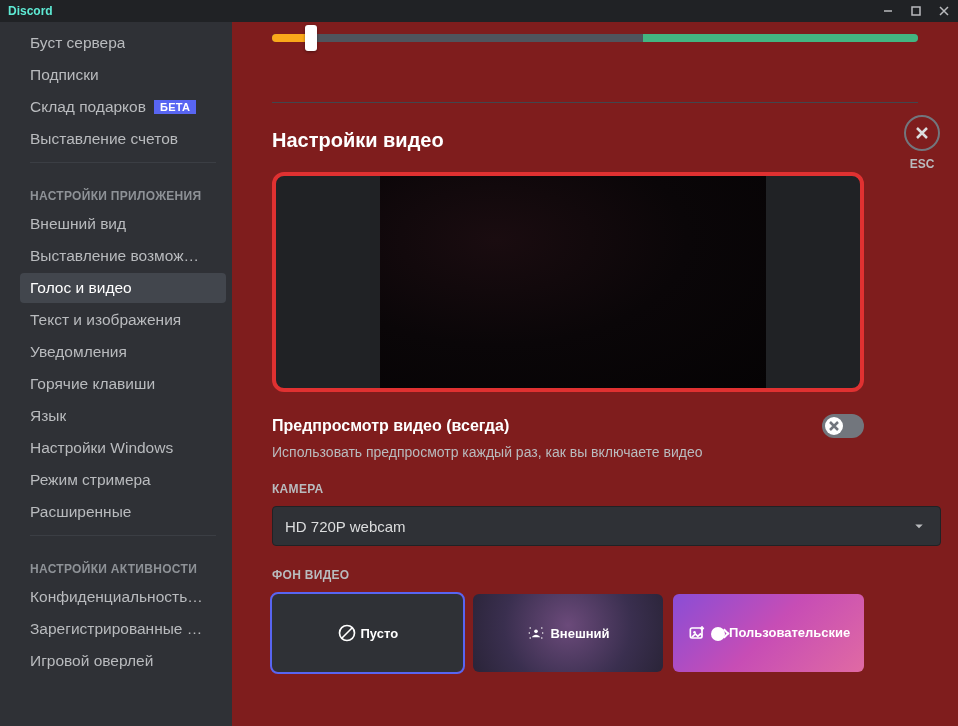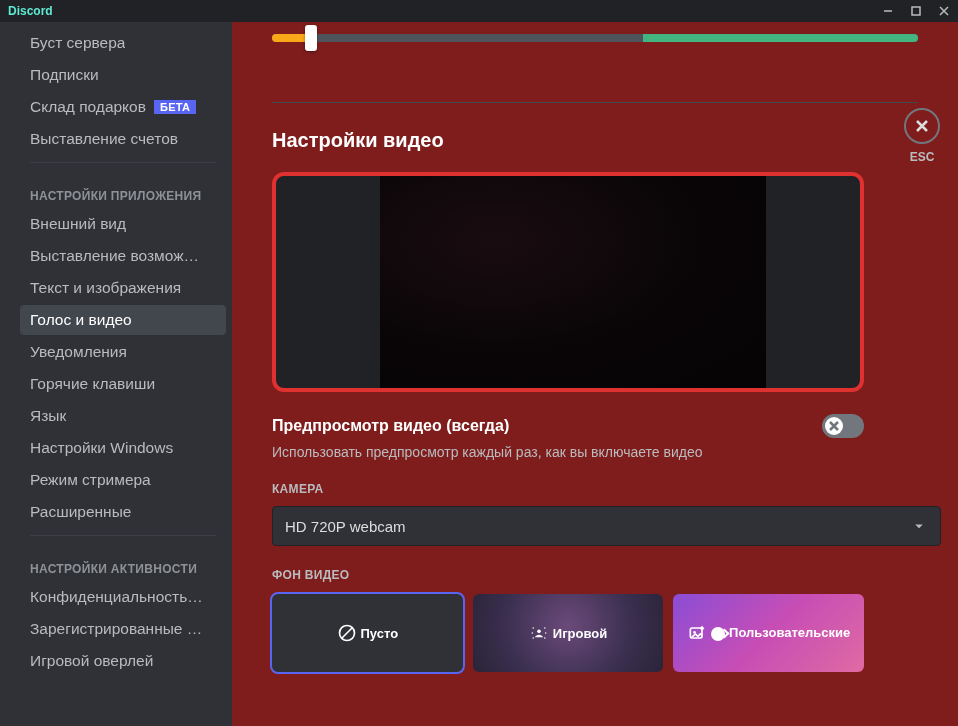--- a/index.html
+++ b/index.html
@@ -80,21 +80,21 @@
     letter-spacing: 0.3px;
   }
   .content {
     flex: 1;
     padding: 0 40px 0 40px;
     position: relative;
     overflow: hidden;
   }
   .close-esc {
     position: absolute;
-    top: 86px;
+    top: 93px;
     right: 18px;
     display: flex;
     flex-direction: column;
     align-items: center;
     color: #b9bbbe;
   }
   .close-circle {
     width: 36px; height: 36px;
     border: 2px solid #72767d;
     border-radius: 50%;
@@ -244,25 +244,25 @@
         <span class="truncate">Выставление счетов</span>
       </div>
     <div class="side-divider"></div>
     <div class="side-header">НАСТРОЙКИ ПРИЛОЖЕНИЯ</div>
     <div class="side-item">
         <span class="truncate">Внешний вид</span>
       </div>
     <div class="side-item">
         <span class="truncate">Выставление возмож…</span>
       </div>
-    <div class="side-item">
-        <span class="truncate">Текст и изображения</span>
-      </div>
     <div class="side-item active">
         <span class="truncate">Голос и видео</span>
+      </div>
+    <div class="side-item">
+        <span class="truncate">Текст и изображения</span>
       </div>
     <div class="side-item">
         <span class="truncate">Уведомления</span>
       </div>
     <div class="side-item">
         <span class="truncate">Горячие клавиши</span>
       </div>
     <div class="side-item">
         <span class="truncate">Язык</span>
       </div>
@@ -351,21 +351,21 @@
             <circle cx="12" cy="10" r="2.2" fill="#fff" stroke="none"></circle>
             <path d="M7 17c1-2 3-3 5-3s4 1 5 3" fill="#fff" stroke="none"></path>
             <circle cx="5" cy="6" r="0.9" fill="#fff" stroke="none"></circle>
               <circle cx="19" cy="6" r="0.9" fill="#fff" stroke="none"></circle>
             <circle cx="4" cy="12" r="0.9" fill="#fff" stroke="none"></circle>
               <circle cx="20" cy="12" r="0.9" fill="#fff" stroke="none"></circle>
             <circle cx="5" cy="18" r="0.9" fill="#fff" stroke="none"></circle>
               <circle cx="19" cy="18" r="0.9" fill="#fff" stroke="none"></circle>
           </svg>
         </span>
-        <span>Игровой</span>
+        <span>Внешний</span>
       </div>
       <div class="bg-card bg-custom">
         <span class="ico">
           <svg viewBox="0 0 24 24">
               <rect x="4" y="6" width="14" height="12" rx="2"></rect>
               <circle cx="9" cy="11" r="1.5" fill="#fff" stroke="none"></circle>
               <path d="M6 17l4-4 3 3 3-3 2 2"></path>
               <path d="M18 4v5M15.5 6.5h5" stroke-width="2.2"></path>
             </svg>
         </span>

